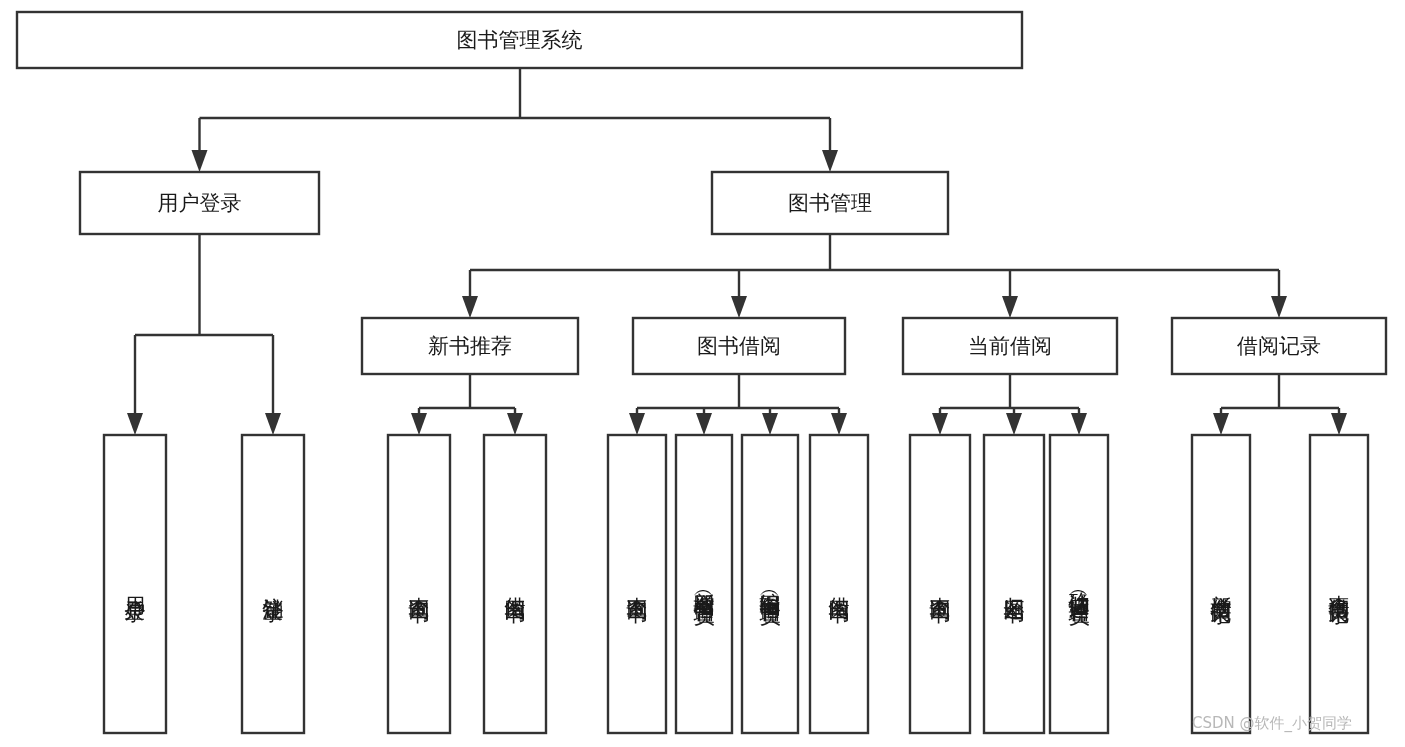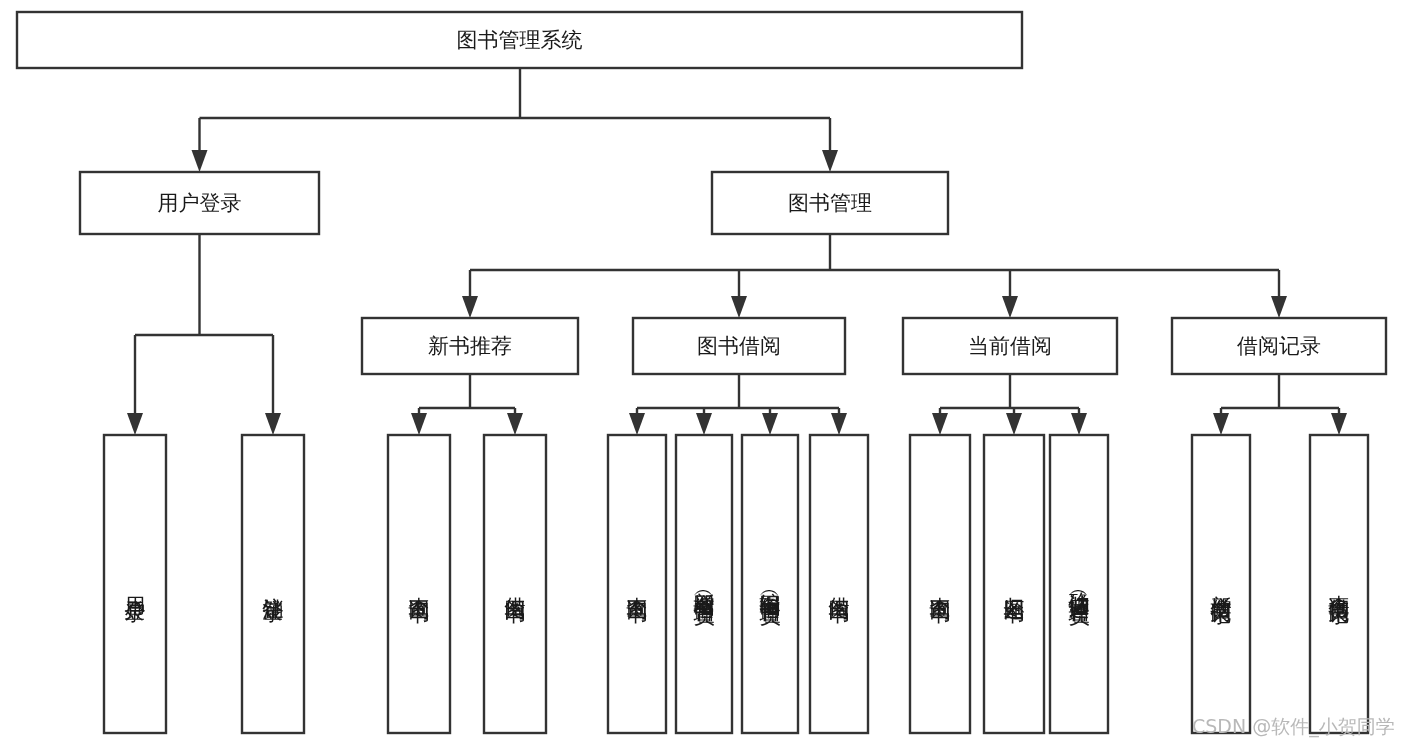--- a/index.html
+++ b/index.html
@@ -62,21 +62,21 @@
     font-family: "DejaVu Sans", "Liberation Sans", sans-serif;
     font-size: 21px;
     color: #1a1a1a;
     letter-spacing: 2px;
     white-space: nowrap;
     text-align: center;
   }
   .watermark {
     position: absolute;
     font-family: "DejaVu Sans", "Liberation Sans", sans-serif;
-    font-size: 19px;
+    font-size: 15px;
     color: #b8b8b8;
     white-space: nowrap;
     user-select: none;
   }
 </style>
 </head>
 <body>
 
 <div id="diagram-root">
 

